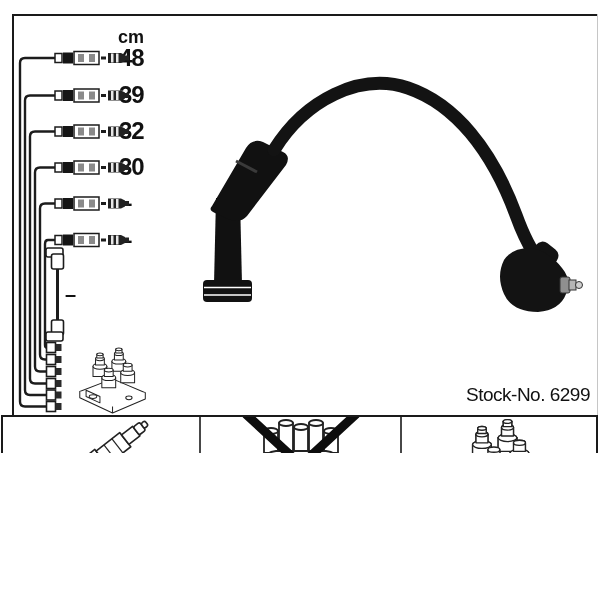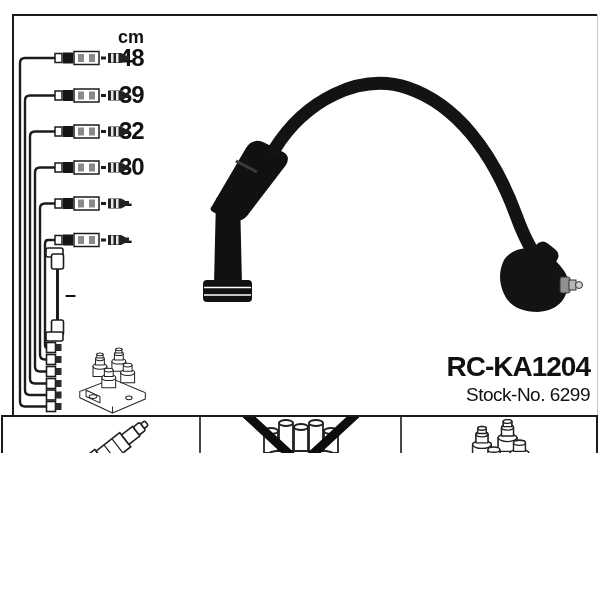--- a/index.html
+++ b/index.html
@@ -50,21 +50,20 @@
 
   <div class="unit">cm</div>
   <div class="val" style="top:45px;">48</div>
   <div class="val" style="top:82px;">39</div>
   <div class="val" style="top:118px;">32</div>
   <div class="val" style="top:154px;">30</div>
   <div class="val" style="top:190px;">–</div>
   <div class="val" style="top:227px;">–</div>
   <div class="coil-dash">–</div>
 
-  <div class="partnum">RC-KA1204</div>
   <div class="stockno">Stock-No. 6299</div>
 
   <svg class="diagram-svg" width="600" height="415" viewBox="0 0 600 415">
     <defs>
 
       <g id="conn">
         <rect x="0" y="-4.5" width="7" height="9" fill="#fff" stroke="#1c1c1c" stroke-width="1.5"></rect>
         <rect x="8" y="-5.5" width="10" height="11" fill="#151515"></rect>
         <rect x="19" y="-6.5" width="25" height="13" fill="#fff" stroke="#1c1c1c" stroke-width="1.5"></rect>
         <rect x="23" y="-4" width="6" height="8" fill="#8a8a8a"></rect>

